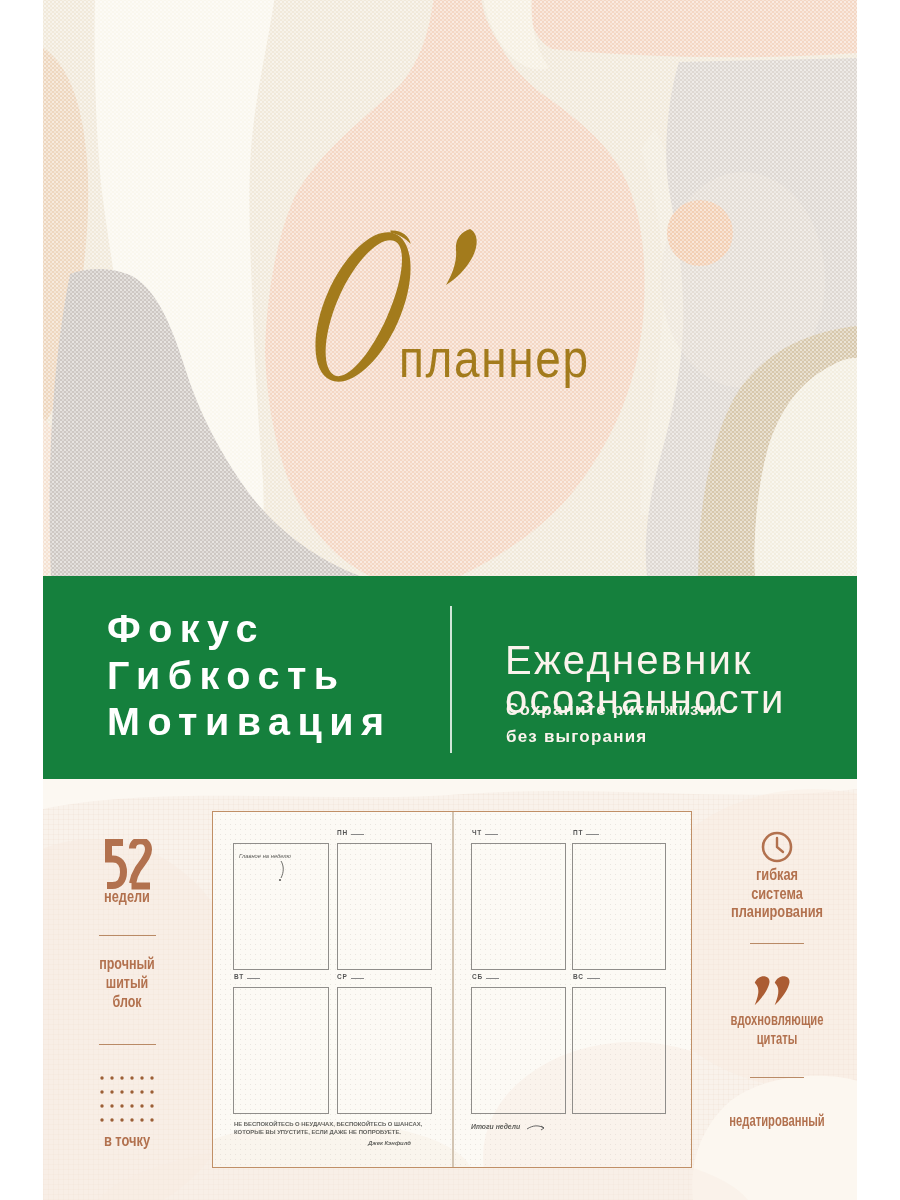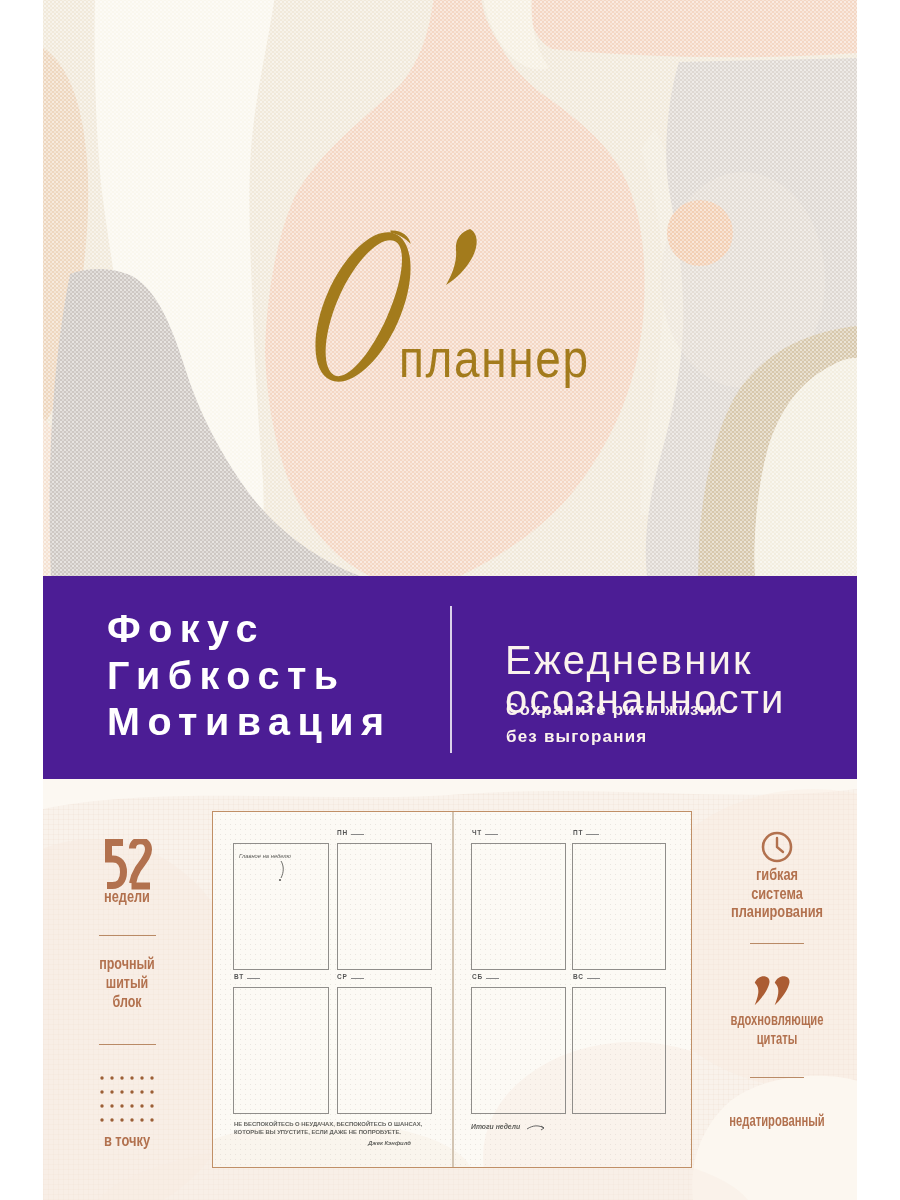--- a/index.html
+++ b/index.html
@@ -9,21 +9,21 @@
   .abs{position:absolute;}
   
   .weave{position:absolute;left:0;top:0;width:814px;height:576px;
     background-image:
       radial-gradient(circle, rgba(255,255,255,.50) 1.05px, rgba(255,255,255,0) 1.45px),
       radial-gradient(circle, rgba(255,255,255,.35) 1.0px, rgba(255,255,255,0) 1.4px);
     background-size:4px 4px,4px 4px;
     background-position:0 0,2px 2px;
     pointer-events:none;}
   
-  #band{position:absolute;left:0;top:576px;width:814px;height:203px;background:#4c1d95;color:#fff;}
+  #band{position:absolute;left:0;top:576px;width:814px;height:203px;background:#15803d;color:#fff;}
   .band-left{position:absolute;left:64px;top:29px;font-weight:bold;font-size:39.5px;line-height:46.5px;letter-spacing:7.5px;}
   .band-div{position:absolute;left:407px;top:30px;width:2px;height:147px;background:rgba(255,255,255,.8);}
   .band-r1{position:absolute;left:462px;top:36px;font-weight:normal;font-size:40px;line-height:39px;letter-spacing:2.2px;color:#fbf3ed;margin-top:29px;}
   .band-r2{position:absolute;left:463px;top:120px;font-weight:bold;font-size:17px;line-height:27px;letter-spacing:1.2px;color:#fbf3ed;}
   
   #bottom{position:absolute;left:0;top:779px;width:814px;height:421px;background:#f9f2eb;overflow:hidden;}
   #bottom .grid{position:absolute;left:0;top:0;width:814px;height:421px;
     background-image:linear-gradient(rgba(215,170,150,.07) 1px, transparent 1px),
                      linear-gradient(90deg, rgba(215,170,150,.07) 1px, transparent 1px);
     background-size:5px 5px;}

